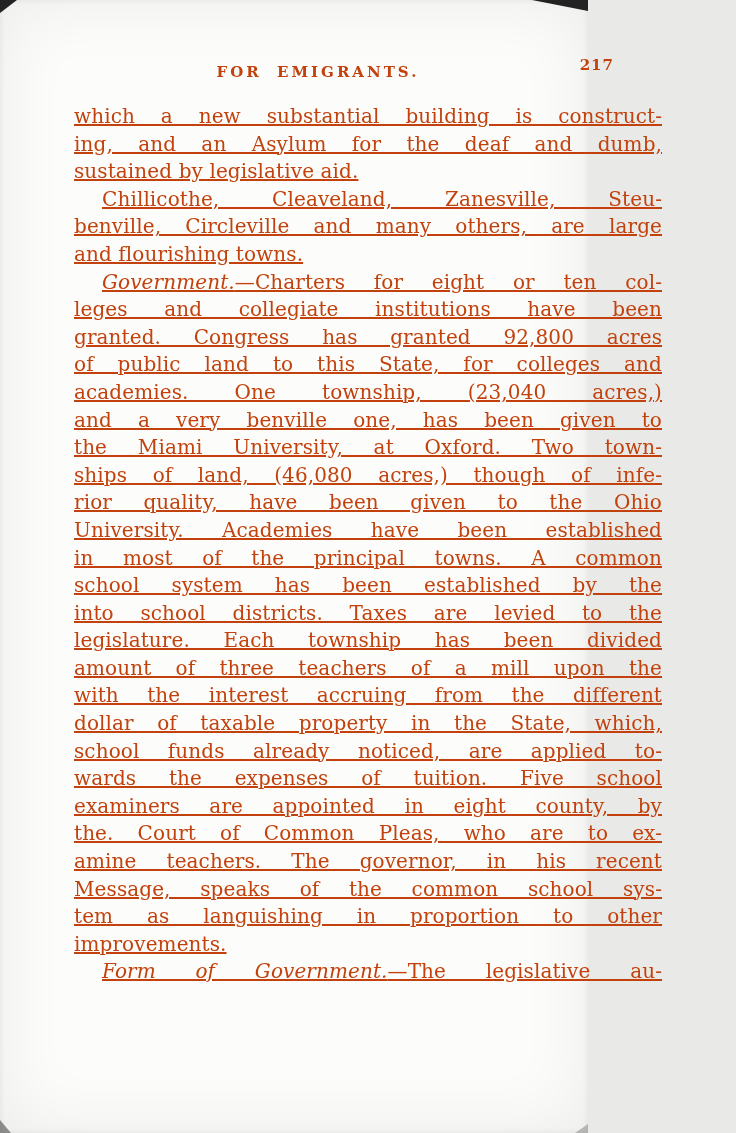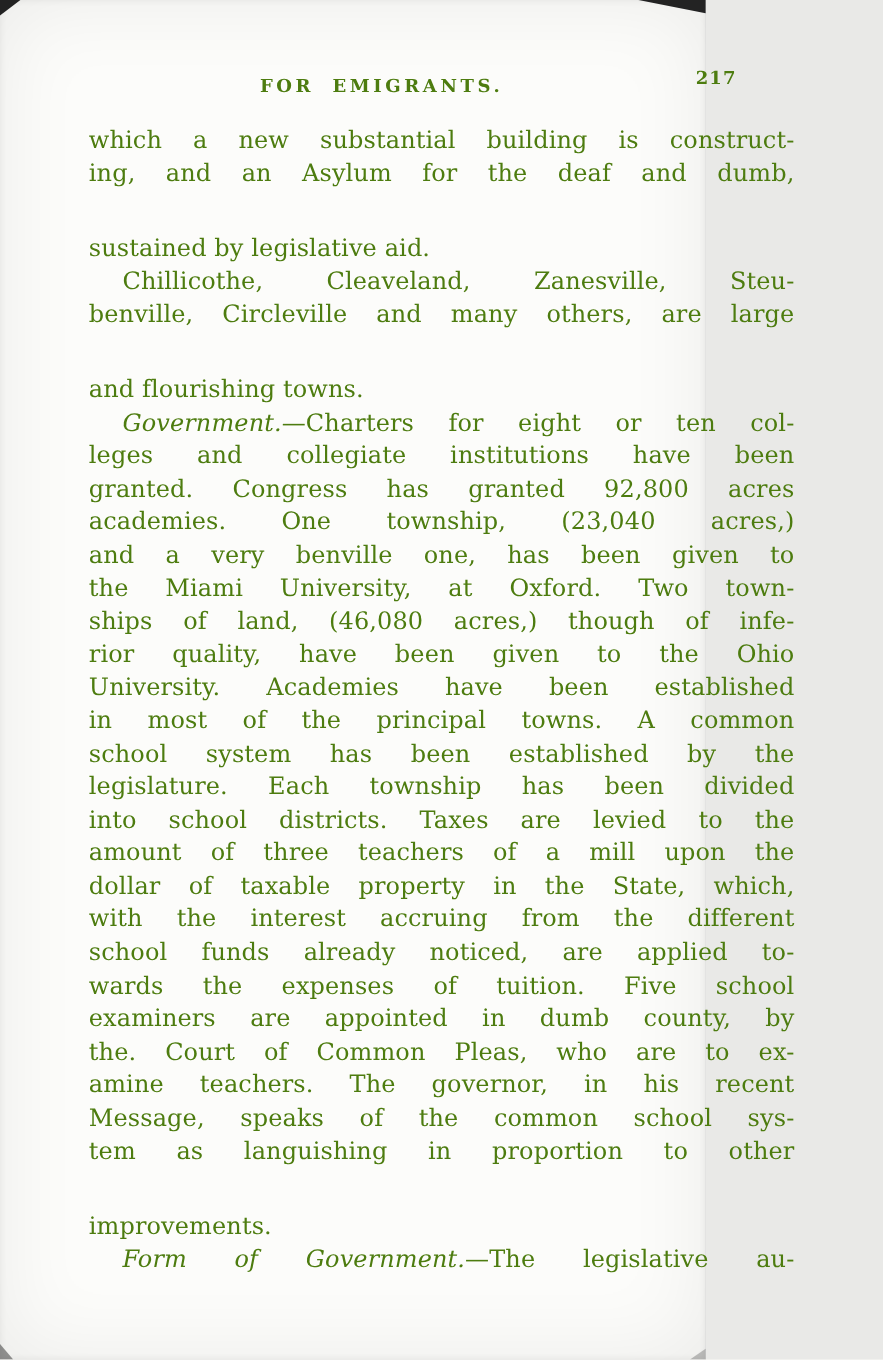--- a/index.html
+++ b/index.html
@@ -9,21 +9,21 @@
     overflow: hidden;
     background: #e9e9e7;
     font-family: "DejaVu Serif", "Liberation Serif", serif;
   }
   .page {
     position: relative;
     width: 588px;
     height: 1133px;
     background: #fcfcfa;
     box-shadow: inset 0 0 70px rgba(0,0,0,0.07), inset 0 0 6px rgba(0,0,0,0.08);
-    color: #4d7c0f;
+    color: #c2410c;
   }
   
   .artifact { position: absolute; width: 0; height: 0; }
   .art-tl { top: 0; left: 0; border-top: 13px solid #222; border-right: 17px solid transparent; }
   .art-tr { top: 0; right: 0; border-top: 11px solid #232323; border-left: 56px solid transparent; }
   .art-bl { bottom: 0; left: 0; border-bottom: 13px solid rgba(25,25,25,0.45); border-right: 11px solid transparent; }
   .art-br { bottom: 0; right: 0; border-bottom: 9px solid rgba(25,25,25,0.25); border-left: 13px solid transparent; }
 
   .running-head {
     position: absolute;
@@ -52,30 +52,31 @@
     letter-spacing: 1px;
   }
 
   .page-body {
     position: absolute;
     top: 103px;
     left: 74px;
     width: 588px;
     font-size: 20px;
     letter-spacing: 0.1px;
+    text-decoration: underline;
   }
   .line {
     height: 27.6px;
     line-height: 27.6px;
     text-align: justify;
     text-align-last: justify;
     white-space: nowrap;
     overflow: visible;
   }
-  .line.para-end { text-align-last: left; white-space: normal; margin-top: 35px; }
+  .line.para-end { text-align-last: left; white-space: normal; }
   .line.indent { text-indent: 28px; }
   .ital { font-style: italic; }
 </style>
 </head>
 <body>
 
 <div class="page">
   <div class="artifact art-tl"></div>
   <div class="artifact art-tr"></div>
   <div class="artifact art-bl"></div>
@@ -89,36 +90,37 @@
   <main class="page-body">
       <div class="line">which a new substantial building is construct-</div>
       <div class="line">ing, and an Asylum for the deaf and dumb,</div>
       <div class="line para-end">sustained by legislative aid.</div>
       <div class="line indent">Chillicothe, Cleaveland, Zanesville, Steu-</div>
       <div class="line">benville, Circleville and many others, are large</div>
       <div class="line para-end">and flourishing towns.</div>
       <div class="line indent"><span class="ital">Government.</span>—Charters for eight or ten col-</div>
       <div class="line">leges and collegiate institutions have been</div>
       <div class="line">granted.  Congress has granted 92,800 acres</div>
+      <div class="line">of public land to this State, for colleges and</div>
       <div class="line">academies.  One township, (23,040 acres,)</div>
       <div class="line">and a very benville one, has been given to</div>
       <div class="line">the Miami University, at Oxford.  Two town-</div>
       <div class="line">ships of land, (46,080 acres,) though of infe-</div>
       <div class="line">rior quality, have been given to the Ohio</div>
       <div class="line">University.  Academies have been established</div>
       <div class="line">in most of the principal towns.  A common</div>
       <div class="line">school system has been established by the</div>
+      <div class="line">into school districts.  Taxes are levied to the</div>
       <div class="line">legislature.  Each township has been divided</div>
-      <div class="line">into school districts.  Taxes are levied to the</div>
       <div class="line">amount of three teachers of a mill upon the</div>
+      <div class="line">with the interest accruing from the different</div>
       <div class="line">dollar of taxable property in the State, which,</div>
-      <div class="line">with the interest accruing from the different</div>
       <div class="line">school funds already noticed, are applied to-</div>
       <div class="line">wards the expenses of tuition.  Five school</div>
-      <div class="line">examiners are appointed in dumb county, by</div>
+      <div class="line">examiners are appointed in eight county, by</div>
       <div class="line">the. Court of Common Pleas, who are to ex-</div>
       <div class="line">amine teachers.  The governor, in his recent</div>
       <div class="line">Message, speaks of the common school sys-</div>
       <div class="line">tem as languishing in proportion to other</div>
       <div class="line para-end">improvements.</div>
       <div class="line indent"><span class="ital">Form of Government.</span>—The legislative au-</div>
     </main>
 </div>
 
 </body></html>

